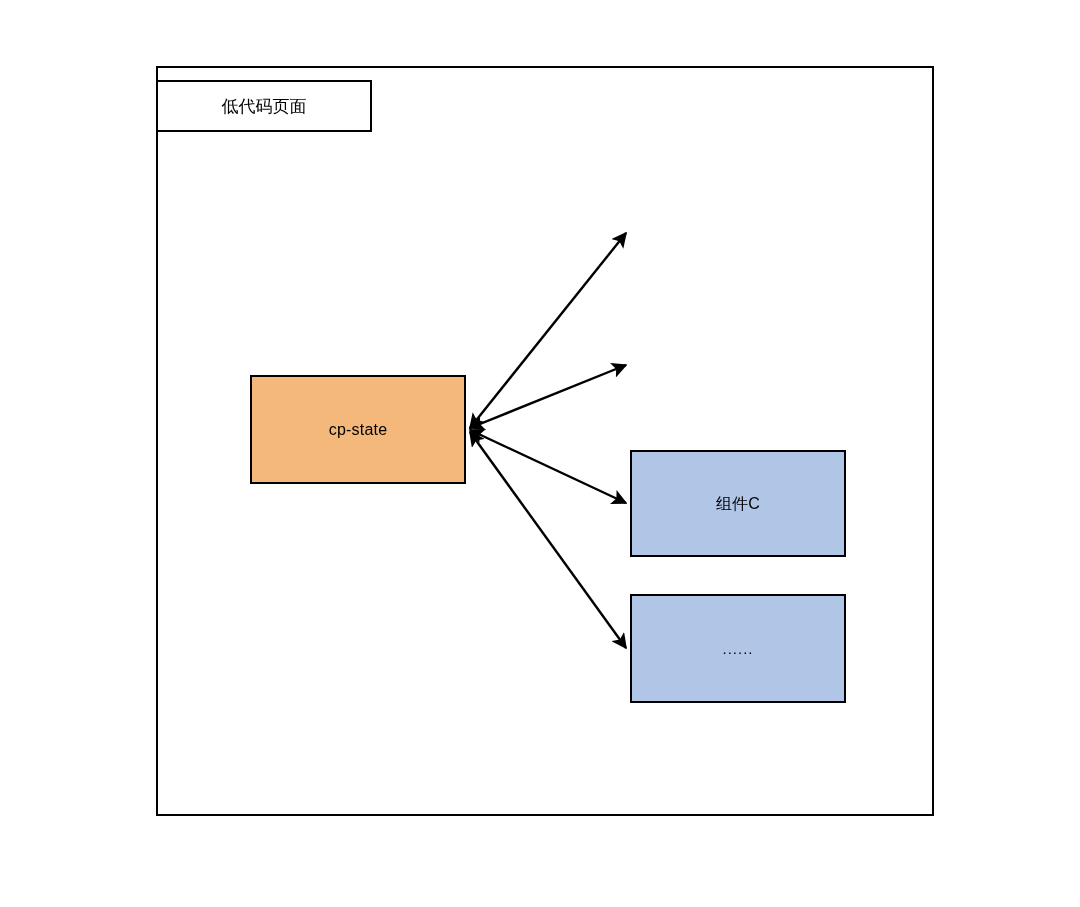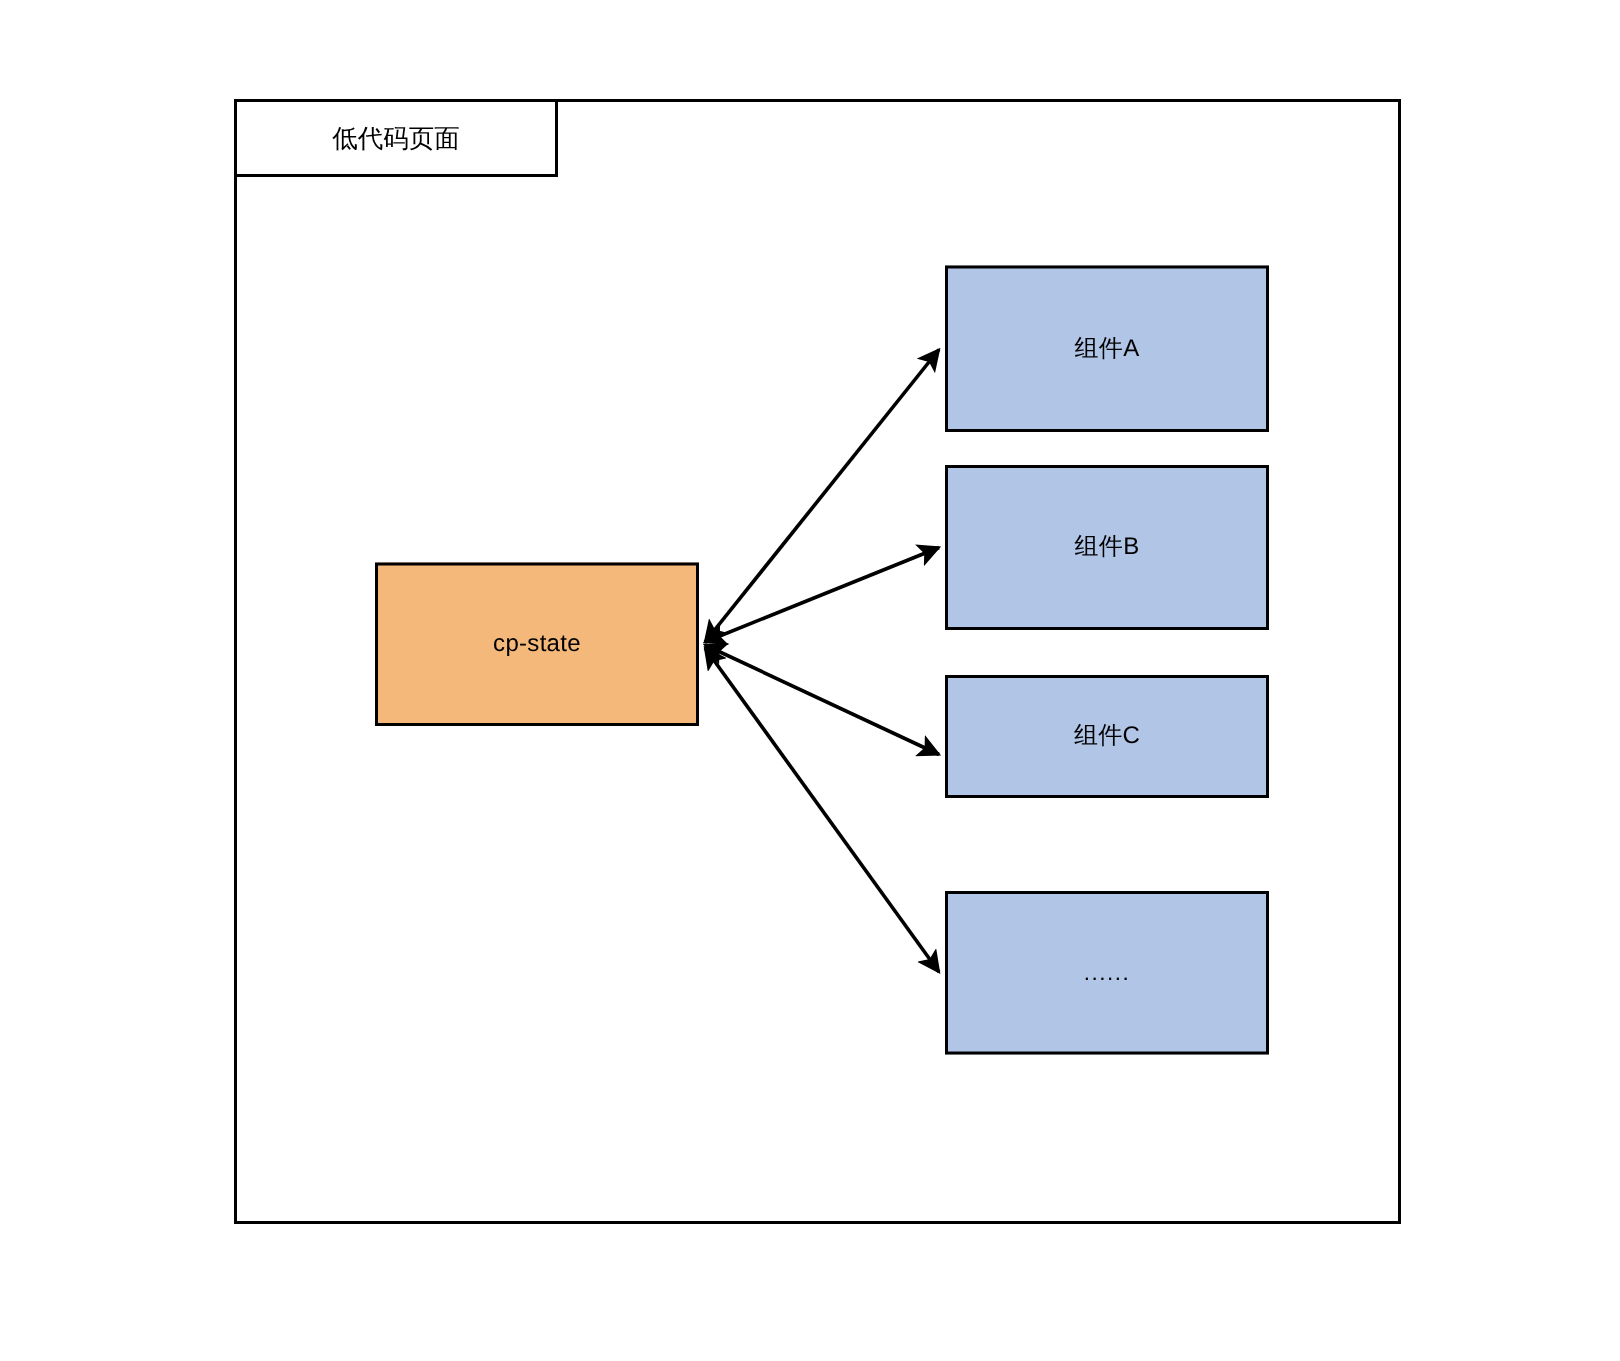--- a/index.html
+++ b/index.html
@@ -31,21 +31,21 @@
     height: 750px;
     border: 2px solid #000000;
     box-sizing: border-box;
     background: #ffffff;
   }
 
   
   .title-tab {
     position: absolute;
     left: 156px;
-    top: 66px;
+    top: 80px;
     width: 216px;
     height: 52px;
     border: 2px solid #000000;
     box-sizing: border-box;
     background: #ffffff;
     display: flex;
     align-items: center;
     justify-content: center;
   }
   .title-tab-label {
@@ -91,21 +91,21 @@
     left: 630px;
     top: 310px;
     width: 216px;
     height: 110px;
     background: #b1c5e7;
   }
   .node-c {
     left: 630px;
     top: 450px;
     width: 216px;
-    height: 82px;
+    height: 107px;
     background: #b1c5e7;
   }
   .node-d {
     left: 630px;
     top: 594px;
     width: 216px;
     height: 109px;
     background: #b1c5e7;
   }
   .dots-label {
@@ -155,27 +155,21 @@
     </g>
     <g>
       <line x1="470" y1="432" x2="626" y2="648" stroke="#000000" stroke-width="2.4" marker-start="url(#arrowStart)" marker-end="url(#arrowEnd)"></line>
     </g>
   </svg>
 
   <div class="node node-state">
     <span class="node-label">cp-state</span>
   </div>
 
-  <div class="node node-a">
-    <span class="node-label">组件A</span>
-  </div>
 
-  <div class="node node-b">
-    <span class="node-label">组件B</span>
-  </div>
 
   <div class="node node-c">
     <span class="node-label">组件C</span>
   </div>
 
   <div class="node node-d">
     <span class="node-label dots-label">......</span>
   </div>
 
 </div>

